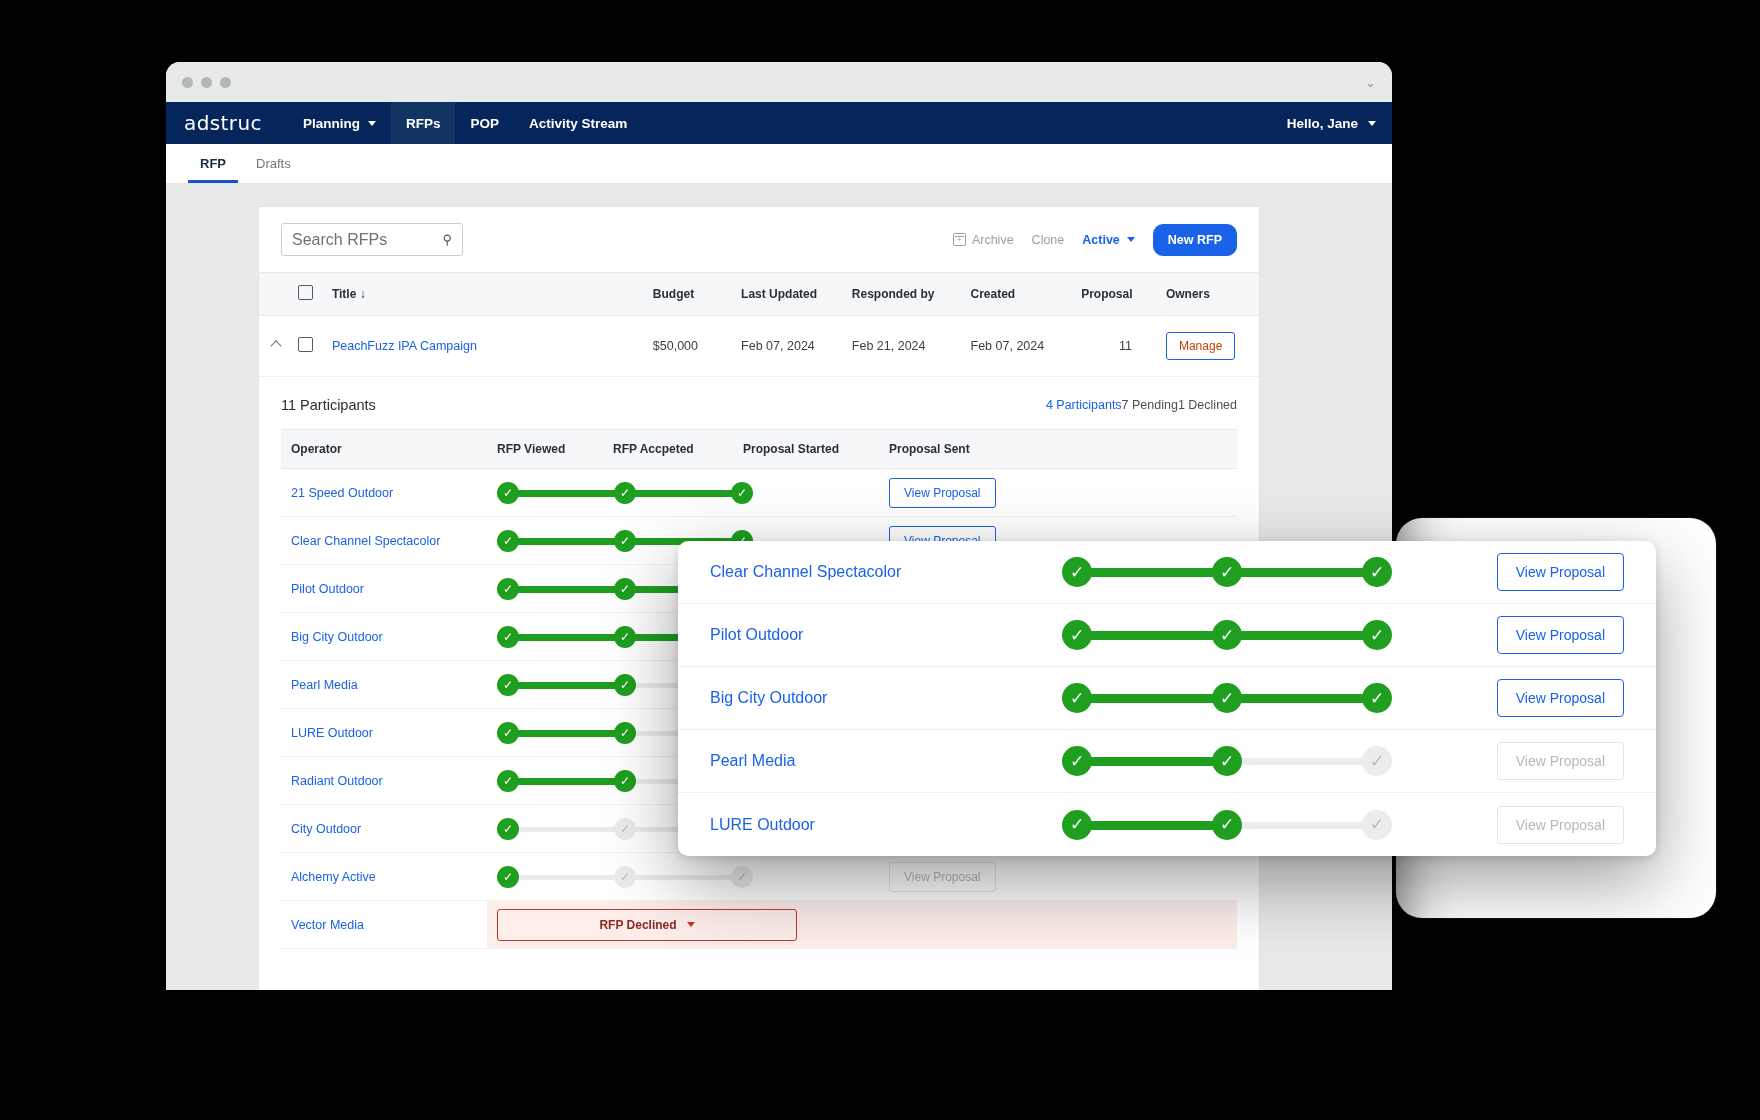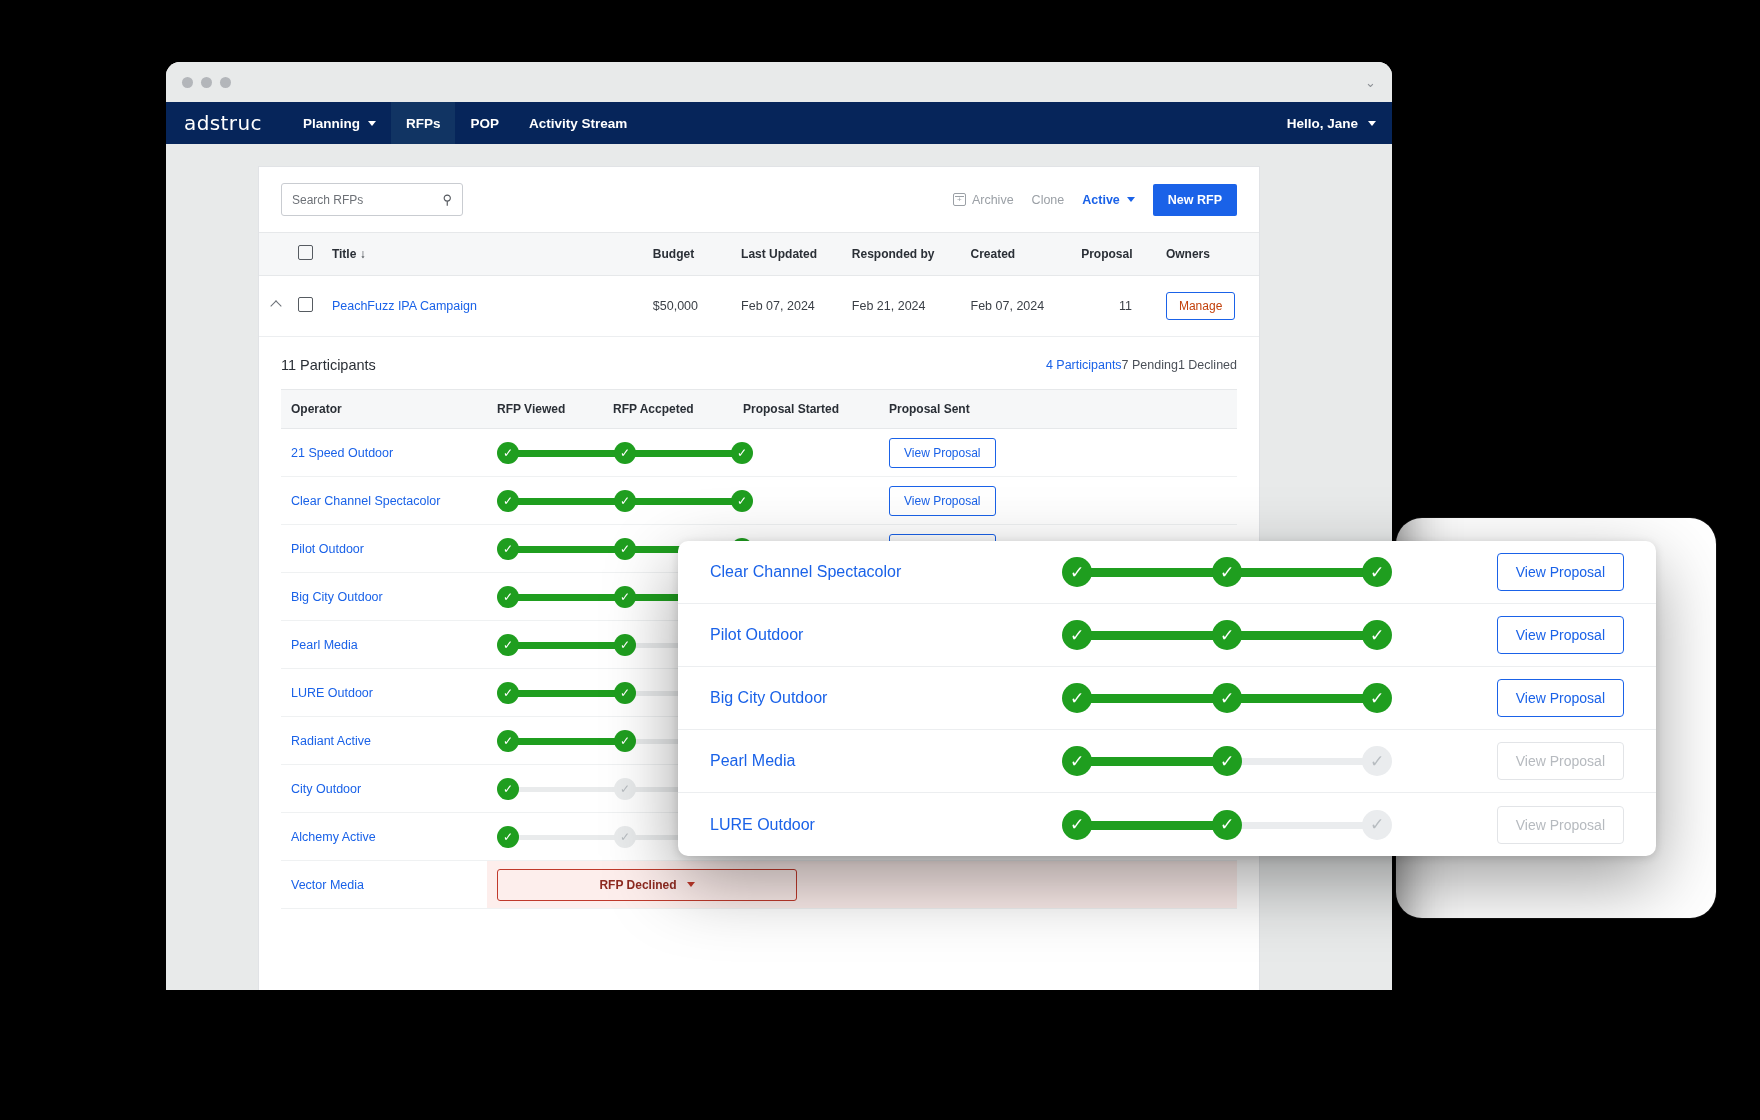--- a/index.html
+++ b/index.html
@@ -85,21 +85,21 @@
     min-height: 824px;
   }
 
   .toolbar { display: flex; align-items: center; padding: 16px 22px; }
   .searchbox {
     position: relative; width: 182px; height: 33px;
     border: 1px solid #c9ccd1; border-radius: 3px;
     display: flex; align-items: center; padding: 0 10px;
   }
   .searchbox input {
-    border: none; outline: none; font-size: 12px; color: #4d7c0f;
+    border: none; outline: none; font-size: 16px; color: #4d7c0f;
     font-family: "Liberation Sans", sans-serif; width: 140px; background: transparent;
   }
   .searchbox input::placeholder { color: #6d7177; }
   .search-ico { position: absolute; right: 10px; color: #55595f; font-size: 13px; }
 
   .toolbar-right { margin-left: auto; display: flex; align-items: center; gap: 18px; }
   .tool-link { font-size: 12.5px; color: #9ba0a6; display: flex; align-items: center; gap: 6px; cursor: pointer; }
   .arch-ico {
     width: 13px; height: 13px; border: 1.4px solid #9ba0a6; border-radius: 2px;
     position: relative;
@@ -108,21 +108,21 @@
     content: ""; position: absolute; left: 1px; right: 1px; top: 1.5px; height: 1.4px; background: #9ba0a6;
   }
   .arch-ico::after {
     content: "+"; position: absolute; left: 50%; top: 52%; transform: translate(-50%,-50%);
     font-size: 8px; color: #9ba0a6; line-height: 1;
   }
   .tool-active { font-size: 12.5px; color: #1a62e8; font-weight: 700; display: flex; align-items: center; gap: 7px; cursor: pointer; }
   .caret-blue { width: 0; height: 0; border-left: 4.5px solid transparent;
                 border-right: 4.5px solid transparent; border-top: 5px solid #1a62e8; }
   .btn-primary {
-    background: #1a62e8; color: #fff; border: none; border-radius: 2px;
+    background: #1a62e8; color: #fff; border: none; border-radius: 10px;
     font-size: 12.5px; font-weight: 700; padding: 9px 15px; cursor: pointer;
     font-family: "Liberation Sans", sans-serif;
   }
 
   
   table.rfp { width: 100%; border-collapse: collapse; }
   .rfp thead th {
     background: #f6f7f8; border-top: 1px solid #e6e8ea; border-bottom: 1px solid #e6e8ea;
     font-size: 12px; font-weight: 700; color: #2a2f36; text-align: left;
     padding: 12px 6px; white-space: nowrap;
@@ -283,20 +283,28 @@
         <div class="navitem">
           <span>Activity Stream</span>
         </div>
       </div>
       <div class="nav-right">
         <span>Hello, Jane</span>
         <span class="caret"></span>
       </div>
     </div>
 
+    <div class="subtabs">
+      <div class="subtab active">
+        <span>RFP</span>
+      </div>
+      <div class="subtab">
+        <span>Drafts</span>
+      </div>
+    </div>
 
     <div class="page">
       <div class="panel">
 
         <div class="toolbar">
           <div class="searchbox">
             <input type="text" placeholder="Search RFPs" style="">
             <span class="search-ico">⚲</span>
           </div>
           <div class="toolbar-right">
@@ -450,21 +458,21 @@
                       <div class="bar"></div>
                       <div class="fill" style="width: 117px;"></div>
                       <div class="node n0 on">✓</div>
                       <div class="node n1 on">✓</div>
                       <div class="node n2 off">✓</div>
                     </div>
                   </td>
                   <td><button class="btn-view dis">View Proposal</button></td>
                 </tr>
                 <tr>
-                  <td><span class="op-name">Radiant Active</span></td>
+                  <td><span class="op-name">Radiant Outdoor</span></td>
                   <td colspan="3">
                     <div class="rail">
                       <div class="bar"></div>
                       <div class="fill" style="width: 117px;"></div>
                       <div class="node n0 on">✓</div>
                       <div class="node n1 on">✓</div>
                       <div class="node n2 off">✓</div>
                     </div>
                   </td>
                   <td><button class="btn-view dis">View Proposal</button></td>

